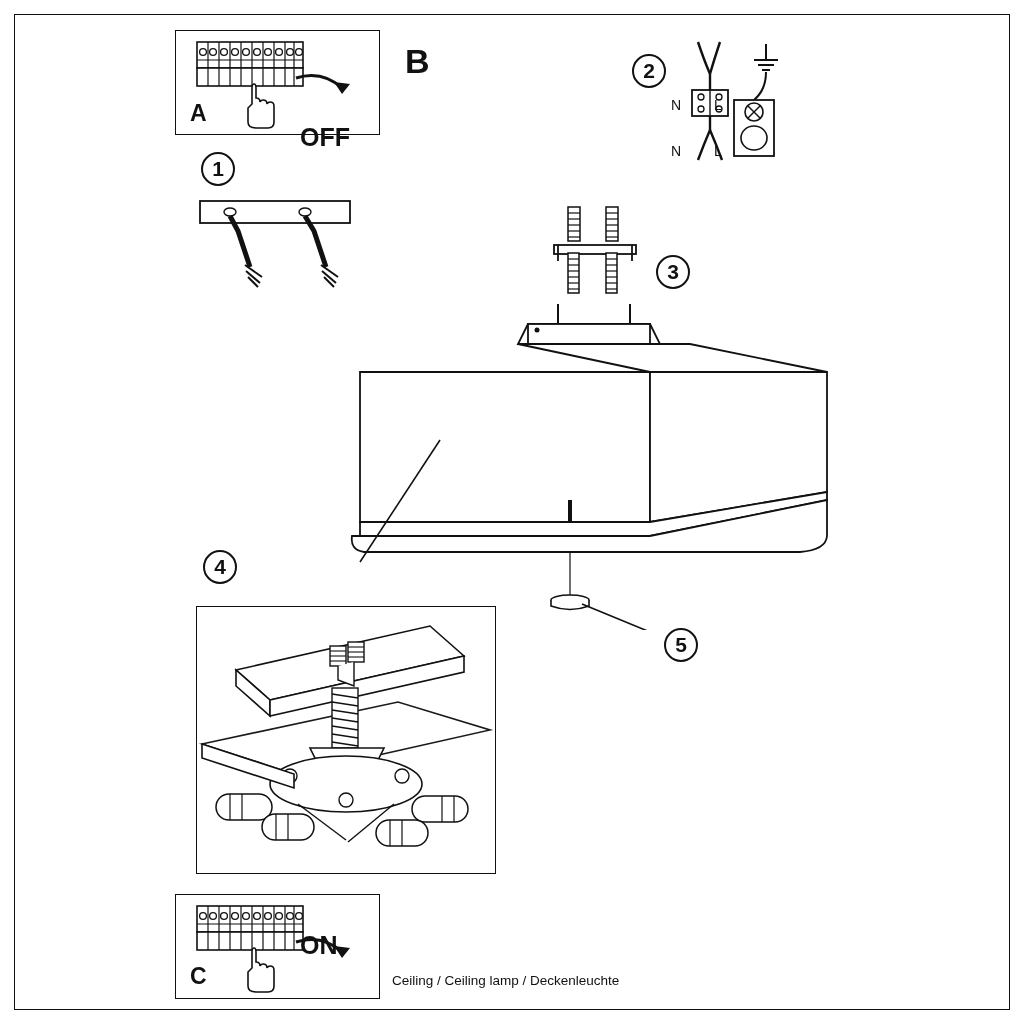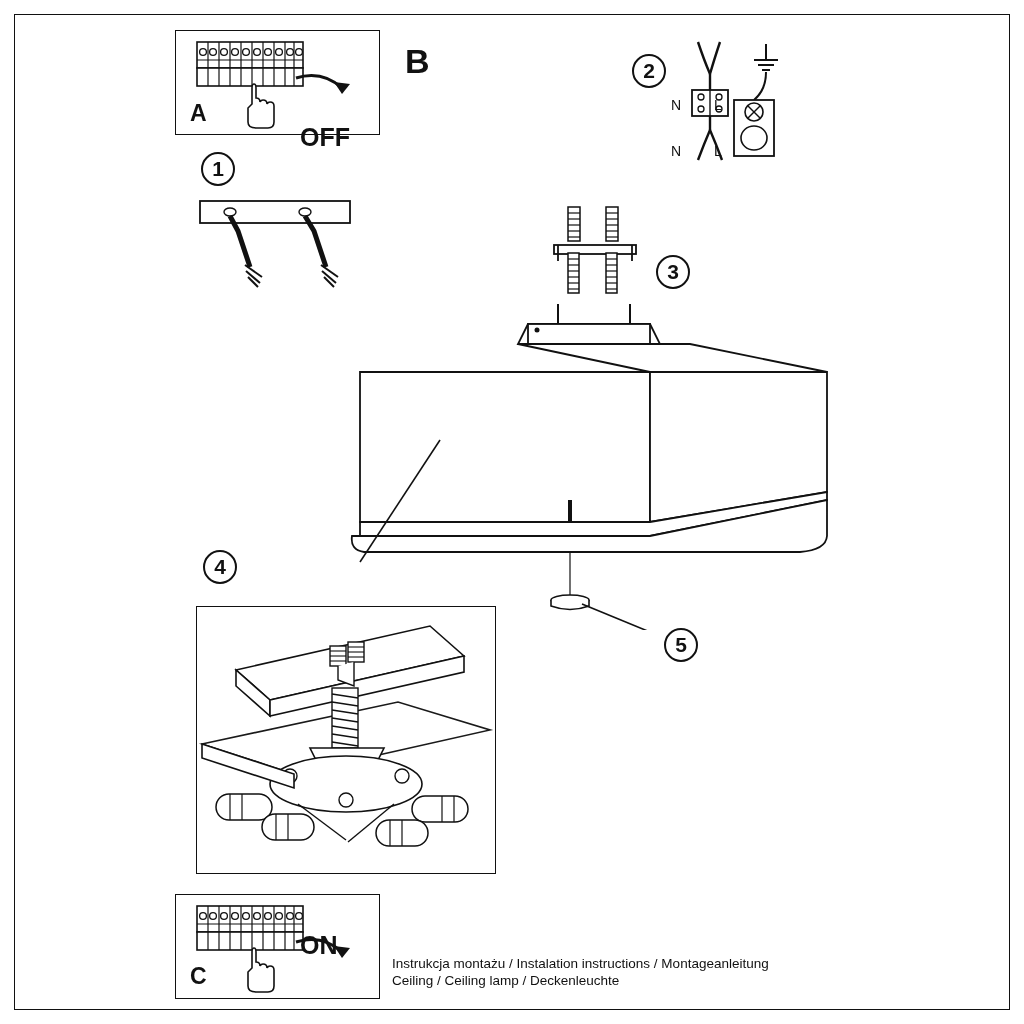--- a/index.html
+++ b/index.html
@@ -384,16 +384,15 @@
   <div class="sv" style="left:292px; top:936px;">
     <svg width="62" height="34" viewBox="0 0 62 34">
       <path d="M4 6 Q30 -2 50 16" fill="none" stroke="#111" stroke-width="3"></path>
       <path d="M50 22 L58 12 L42 10 Z" fill="#111"></path>
     </svg>
   </div>
 
   <div class="lbl step-letter" style="left:190px; top:963px;">C</div>
   <div class="lbl onoff" style="left:300px; top:931px;">ON</div>
 
-  <div class="footer-txt" style="left:392px; top:956px;">Instrukcja montażu / Instalation instructions / Montageanleitung</div>
   <div class="footer-txt" style="left:392px; top:973px;">Ceiling / Ceiling lamp / Deckenleuchte</div>
 
 </div>
 
 </body></html>

